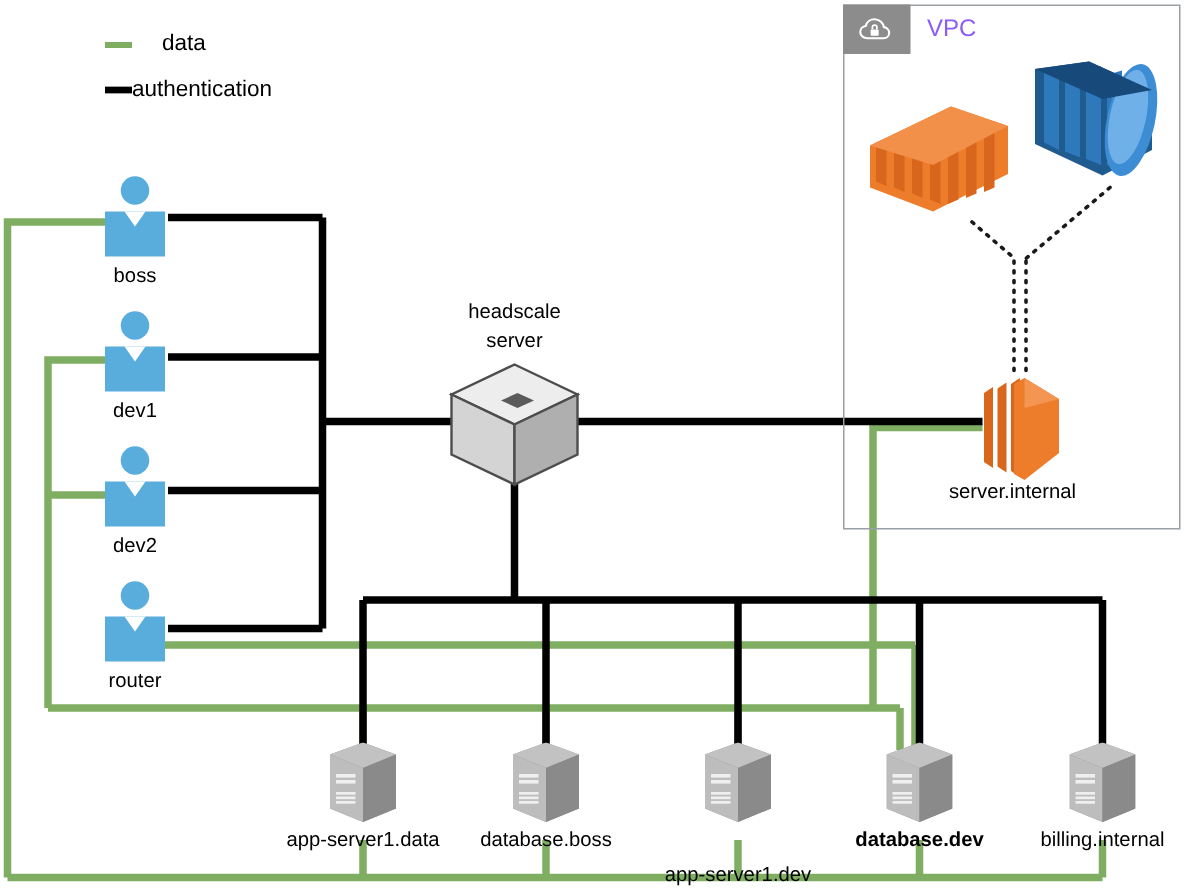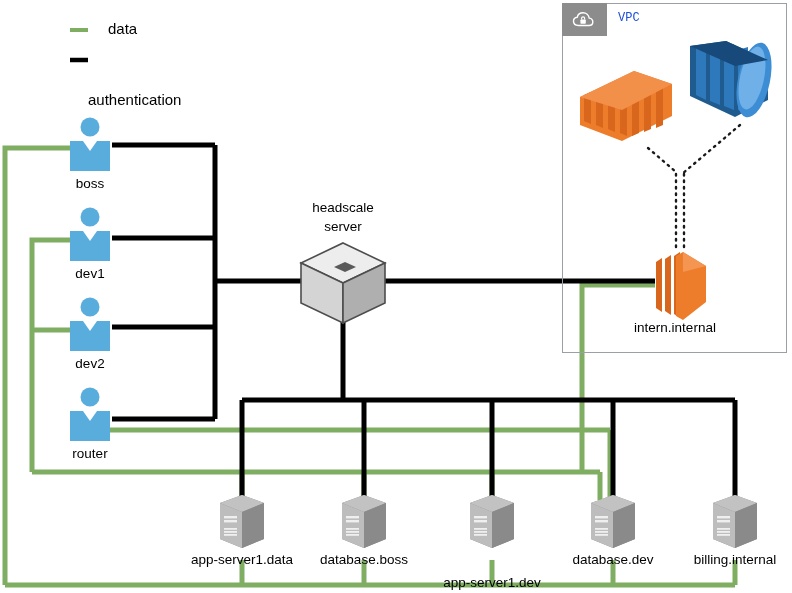--- a/index.html
+++ b/index.html
@@ -53,24 +53,23 @@
   .vpc-tab {
     position: absolute;
     background: #8c8c8c;
     display: flex;
     align-items: center;
     justify-content: center;
     box-sizing: border-box;
   }
   .vpc-title {
     position: absolute;
-    font-size: 12px;
-    color: #1d4ed8;
+    font-size: 16px;
+    color: #8b5cf6;
     white-space: nowrap;
-    font-family: Liberation Mono, monospace;
   }
 </style>
 </head>
 <body>
 
 <div id="diagram-root">
 
   <svg id="wires" viewBox="0 0 792 593" width="792" height="593">
     <defs>
 
@@ -213,47 +212,47 @@
       <path d="M6.5,15.5 C3.4,15.5 1.5,13.6 1.5,11.3 C1.5,9.2 3.1,7.5 5.2,7.3
                C5.8,4.6 8.2,2.8 11,2.8 C14.2,2.8 16.8,5.1 17.2,8.1
                C19.3,8.4 20.8,10 20.8,12 C20.8,14 19.1,15.5 17,15.5 Z" fill="none" stroke="#ffffff" stroke-width="1.4" stroke-linejoin="round"></path>
       <rect x="8.4" y="9.6" width="5.4" height="4.2" rx="0.7" fill="#ffffff"></rect>
       <path d="M9.6,9.6 L9.6,8.3 A1.5,1.5 0 0 1 12.6,8.3 L12.6,9.6" fill="none" stroke="#ffffff" stroke-width="1.2"></path>
     </svg>
   </div>
   <div class="vpc-title" style="left:618px; top:11px;">VPC</div>
 
   <div class="legend-text" style="left:88px; top:20px;margin-left:20px;">data</div>
-  <div class="legend-text" style="left:88px; top:51px;margin-top:40px;">authentication</div>
+  <div class="legend-text" style="left:88px; top:51px;">authentication</div>
 
   <div class="lbl lbl-c" style="left:90px; top:176px;">boss</div>
   <div class="lbl lbl-c" style="left:90px; top:266px;">dev1</div>
   <div class="lbl lbl-c" style="left:90px; top:356px;text-align:center;">dev2</div>
   <div class="lbl lbl-c" style="left:90px; top:446px;">router</div>
 
   <div class="lbl lbl-c" style="left:343px; top:200px;">headscale</div>
   <div class="lbl lbl-c" style="left:343px; top:219px;">server</div>
 
-  <div class="lbl lbl-c" style="left:675px; top:320px;">intern.internal</div>
+  <div class="lbl lbl-c" style="left:675px; top:320px;">server.internal</div>
 
   <svg class="node" style="left:220px; top:495px;" width="44" height="53" viewBox="0 0 44 53">
     <use href="#srv-icon"></use>
   </svg>
   <svg class="node" style="left:342px; top:495px;" width="44" height="53" viewBox="0 0 44 53">
     <use href="#srv-icon"></use>
   </svg>
   <svg class="node" style="left:470px; top:495px;" width="44" height="53" viewBox="0 0 44 53">
     <use href="#srv-icon"></use>
   </svg>
   <svg class="node" style="left:591px; top:495px;" width="44" height="53" viewBox="0 0 44 53">
     <use href="#srv-icon"></use>
   </svg>
   <svg class="node" style="left:713px; top:495px;" width="44" height="53" viewBox="0 0 44 53">
     <use href="#srv-icon"></use>
   </svg>
 
   <div class="lbl lbl-c" style="left:242px; top:552px;">app-server1.data</div>
   <div class="lbl lbl-c" style="left:364px; top:552px;">database.boss</div>
   <div class="lbl lbl-c" style="left:492px; top:575px;">app-server1.dev</div>
-  <div class="lbl lbl-c" style="left:613px; top:552px;">database.dev</div>
+  <div class="lbl lbl-c" style="left:613px; top:552px;font-weight:bold;">database.dev</div>
   <div class="lbl lbl-c" style="left:735px; top:552px;">billing.internal</div>
 
 </div>
 
 </body></html>

